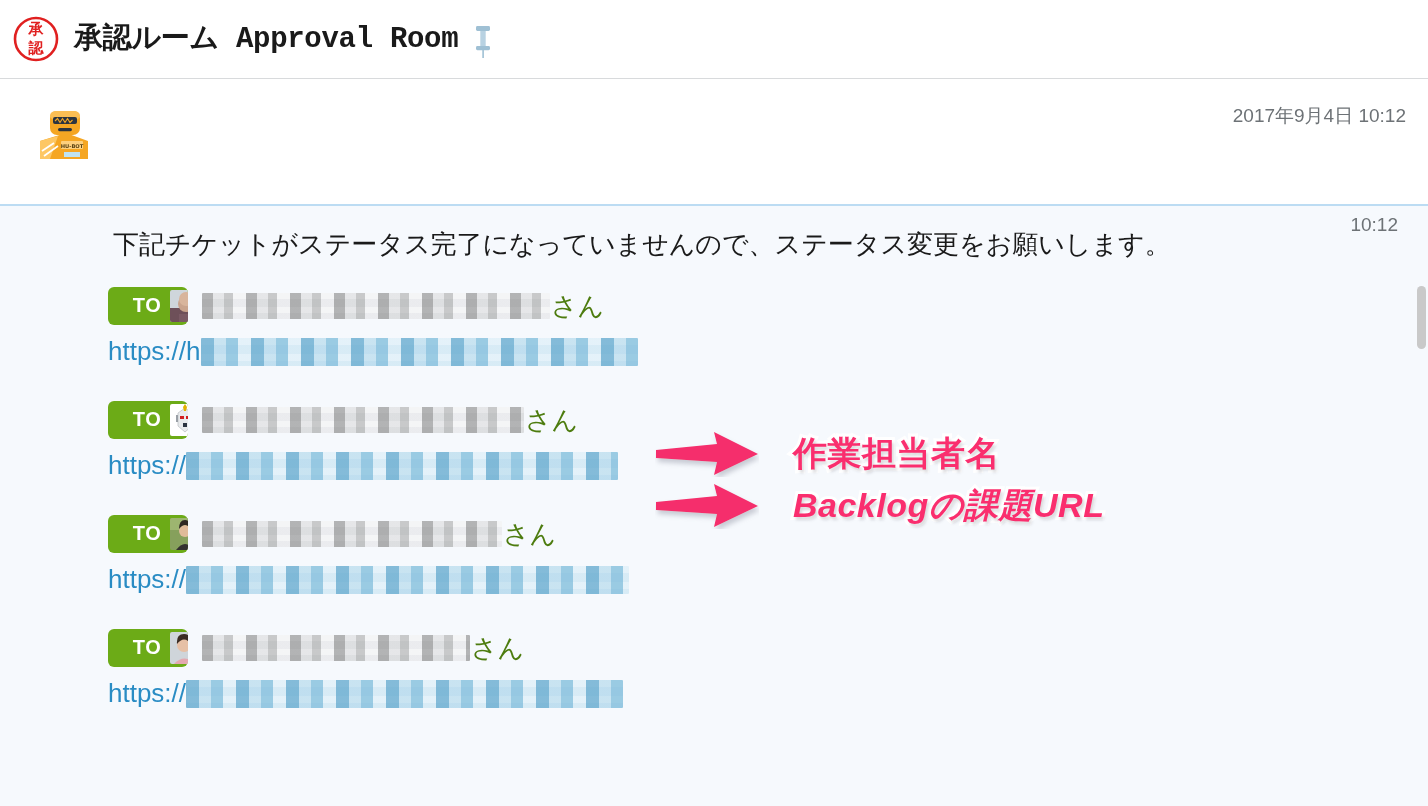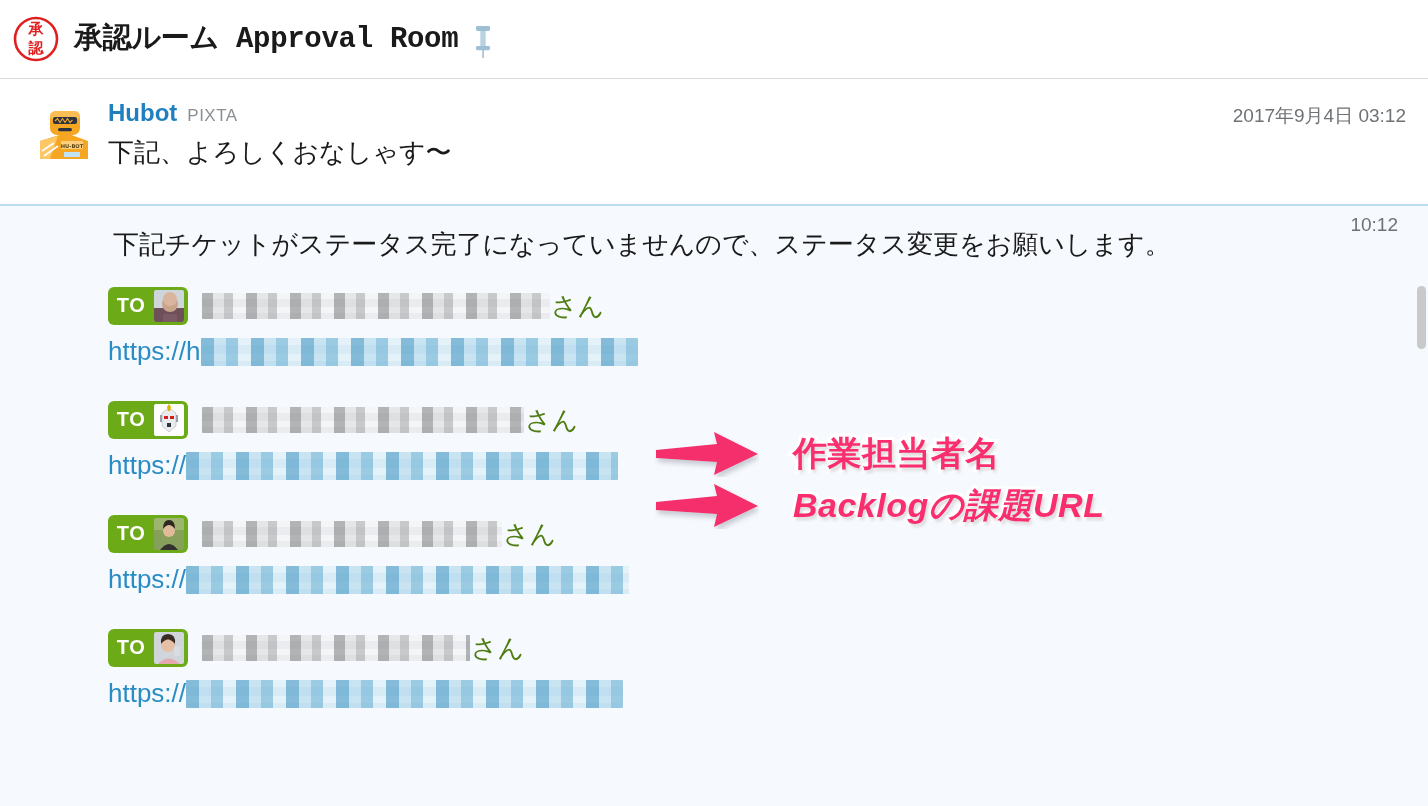--- a/index.html
+++ b/index.html
@@ -155,21 +155,21 @@
     height: 40px;
   }
   .to-badge {
     width: 80px;
     height: 38px;
     flex: 0 0 80px;
     background: #6cab17;
     border-radius: 6px;
     display: flex;
     align-items: center;
-    padding: 0;
+    padding: 16px;
     box-sizing: border-box;
     overflow: hidden;
     position: relative;
   }
   .to-badge-text {
     color: #ffffff;
     font-size: 20px;
     font-weight: bold;
     letter-spacing: 0.5px;
     width: 46px;
@@ -331,29 +331,22 @@
 
             <rect x="22" y="25" width="14" height="3.2" rx="1.6" fill="#2b3440"></rect>
 
             <rect x="25" y="38" width="22" height="8" rx="1" fill="#fdcf7d"></rect>
             <text x="36" y="44.5" font-family="'DejaVu Sans', sans-serif" font-size="5.2" fill="#5a4212" text-anchor="middle" font-weight="bold">HU-BOT</text>
             <rect x="28" y="49" width="16" height="5" fill="#bfe3f2"></rect>
 
             <path d="M6 48 L18 40 M8 53 L22 43" stroke="#ffffff" stroke-width="1.8"></path>
           </svg>
         </div>
-        <div>
-          <div class="msg-meta">
-            <span class="speaker-name">Hubot</span>
-            <span class="speaker-org">PIXTA</span>
-          </div>
-          <div class="msg-greeting">下記、よろしくおなしゃす〜</div>
-        </div>
-      </div>
-      <div class="msg-time-right">2017年9月4日 03:12</div>
+      </div>
+      <div class="msg-time-right">2017年9月4日 10:12</div>
     </div>
 
     <div class="msg-body">
 
       <div class="body-line">下記チケットがステータス完了になっていませんので、ステータス変更をお願いします。</div>
       <div class="body-time">10:12</div>
 
       <div class="to-block">
         <div class="to-row">
           <div class="to-badge">

